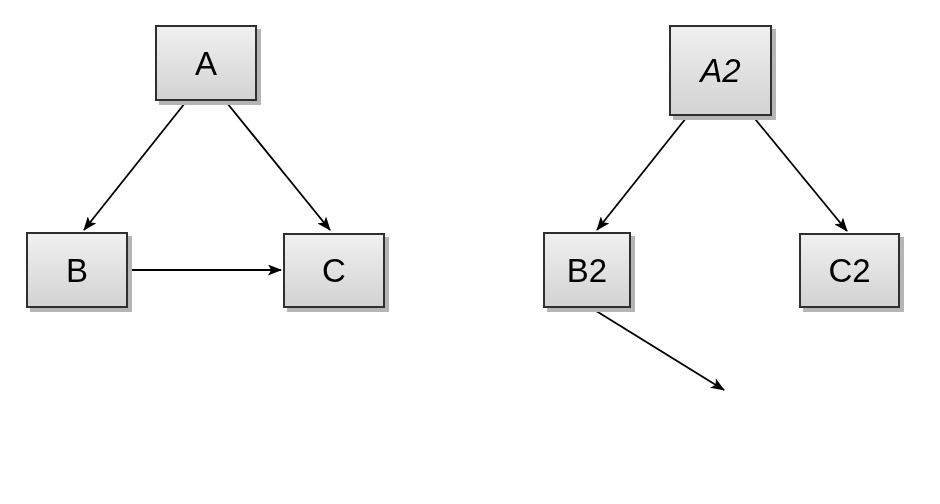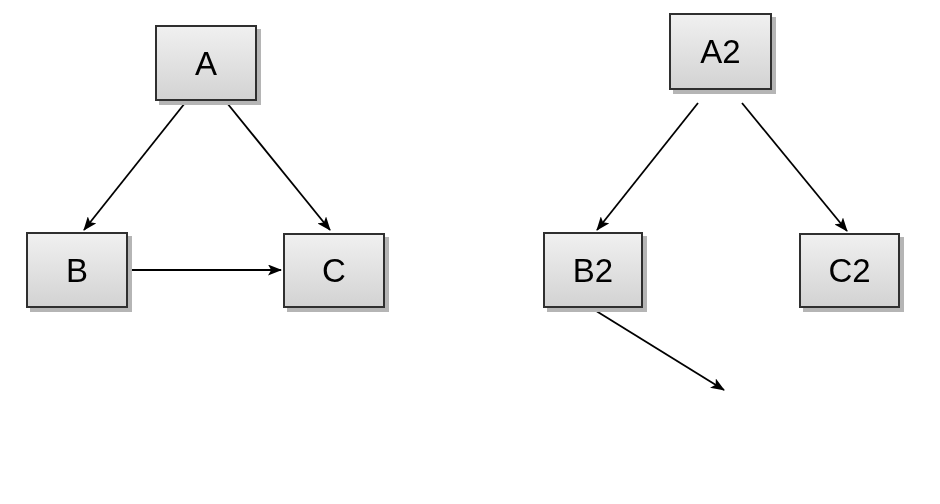--- a/index.html
+++ b/index.html
@@ -65,22 +65,22 @@
 
 <div class="node" style="left: 155px; top: 25px; width: 102px; height: 76px;">
       <span class="node-label">A</span>
     </div>
     <div class="node" style="left: 26px; top: 232px; width: 102px; height: 76px;">
       <span class="node-label">B</span>
     </div>
     <div class="node" style="left: 283px; top: 233px; width: 102px; height: 75px;">
       <span class="node-label">C</span>
     </div>
-    <div class="node" style="left: 669px; top: 13px; width: 103px; height: 77px;">
+    <div class="node" style="left: 669px; top: 25px; width: 103px; height: 91px; font-style: italic;">
       <span class="node-label">A2</span>
     </div>
-    <div class="node" style="left: 543px; top: 232px; width: 100px; height: 76px;">
+    <div class="node" style="left: 543px; top: 232px; width: 88px; height: 76px;">
       <span class="node-label">B2</span>
     </div>
     <div class="node" style="left: 799px; top: 233px; width: 101px; height: 75px;">
       <span class="node-label">C2</span>
     </div>
   </div>
 
 </body></html>

